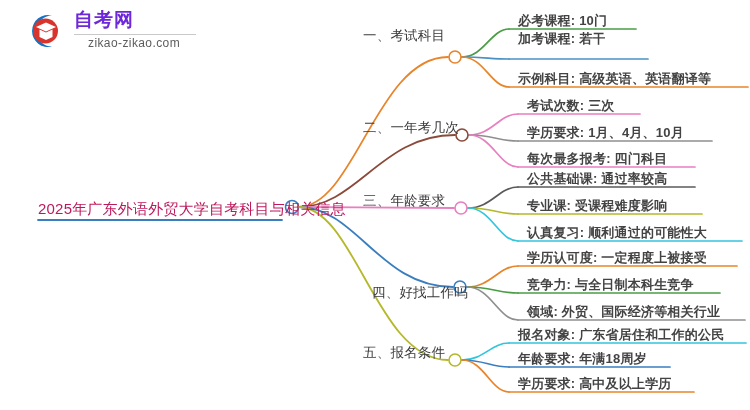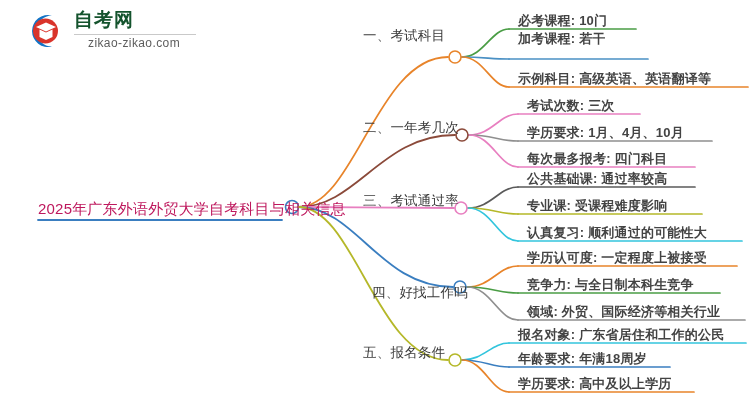--- a/index.html
+++ b/index.html
@@ -37,21 +37,21 @@
     top: 1px;
     width: 128px;
     height: 44px;
   }
   #logo .logo-cn {
     position: absolute;
     left: 0px;
     top: 0px;
     font-size: 19px;
     font-weight: bold;
-    color: #14532d;
+    color: #6d28d9;
     letter-spacing: 1px;
     line-height: 22px;
     white-space: nowrap;
   }
   #logo .logo-rule {
     position: absolute;
     left: 0px;
     top: 25px;
     width: 122px;
     height: 1px;
@@ -179,21 +179,21 @@
   <div id="labels">
       <div class="lbl root-lbl" style="left: 38px; top: 201px;">2025年广东外语外贸大学自考科目与相关信息</div>
       <div class="lbl branch-lbl" style="left: 363px; top: 29px;">一、考试科目</div>
       <div class="lbl leaf-lbl" style="left: 518px; top: 14px;">必考课程: 10门</div>
       <div class="lbl leaf-lbl" style="left: 518px; top: 32px;">加考课程: 若干</div>
       <div class="lbl leaf-lbl" style="left: 518px; top: 72px;">示例科目: 高级英语、英语翻译等</div>
       <div class="lbl branch-lbl" style="left: 363px; top: 121px;">二、一年考几次</div>
       <div class="lbl leaf-lbl" style="left: 527px; top: 99px;">考试次数: 三次</div>
       <div class="lbl leaf-lbl" style="left: 527px; top: 126px;">学历要求: 1月、4月、10月</div>
       <div class="lbl leaf-lbl" style="left: 527px; top: 152px;">每次最多报考: 四门科目</div>
-      <div class="lbl branch-lbl" style="left: 363px; top: 194px;">三、考试通过率</div>
+      <div class="lbl branch-lbl" style="left: 363px; top: 194px;">三、年龄要求</div>
       <div class="lbl leaf-lbl" style="left: 527px; top: 172px;">公共基础课: 通过率较高</div>
       <div class="lbl leaf-lbl" style="left: 527px; top: 199px;">专业课: 受课程难度影响</div>
       <div class="lbl leaf-lbl" style="left: 527px; top: 226px;">认真复习: 顺利通过的可能性大</div>
       <div class="lbl branch-lbl" style="left: 372px; top: 273px; margin-top: 13px;">四、好找工作吗</div>
       <div class="lbl leaf-lbl" style="left: 527px; top: 251px;">学历认可度: 一定程度上被接受</div>
       <div class="lbl leaf-lbl" style="left: 527px; top: 278px;">竞争力: 与全日制本科生竞争</div>
       <div class="lbl leaf-lbl" style="left: 527px; top: 305px;">领域: 外贸、国际经济等相关行业</div>
       <div class="lbl branch-lbl" style="left: 363px; top: 346px;">五、报名条件</div>
       <div class="lbl leaf-lbl" style="left: 518px; top: 328px;">报名对象: 广东省居住和工作的公民</div>
       <div class="lbl leaf-lbl" style="left: 518px; top: 352px;">年龄要求: 年满18周岁</div>

